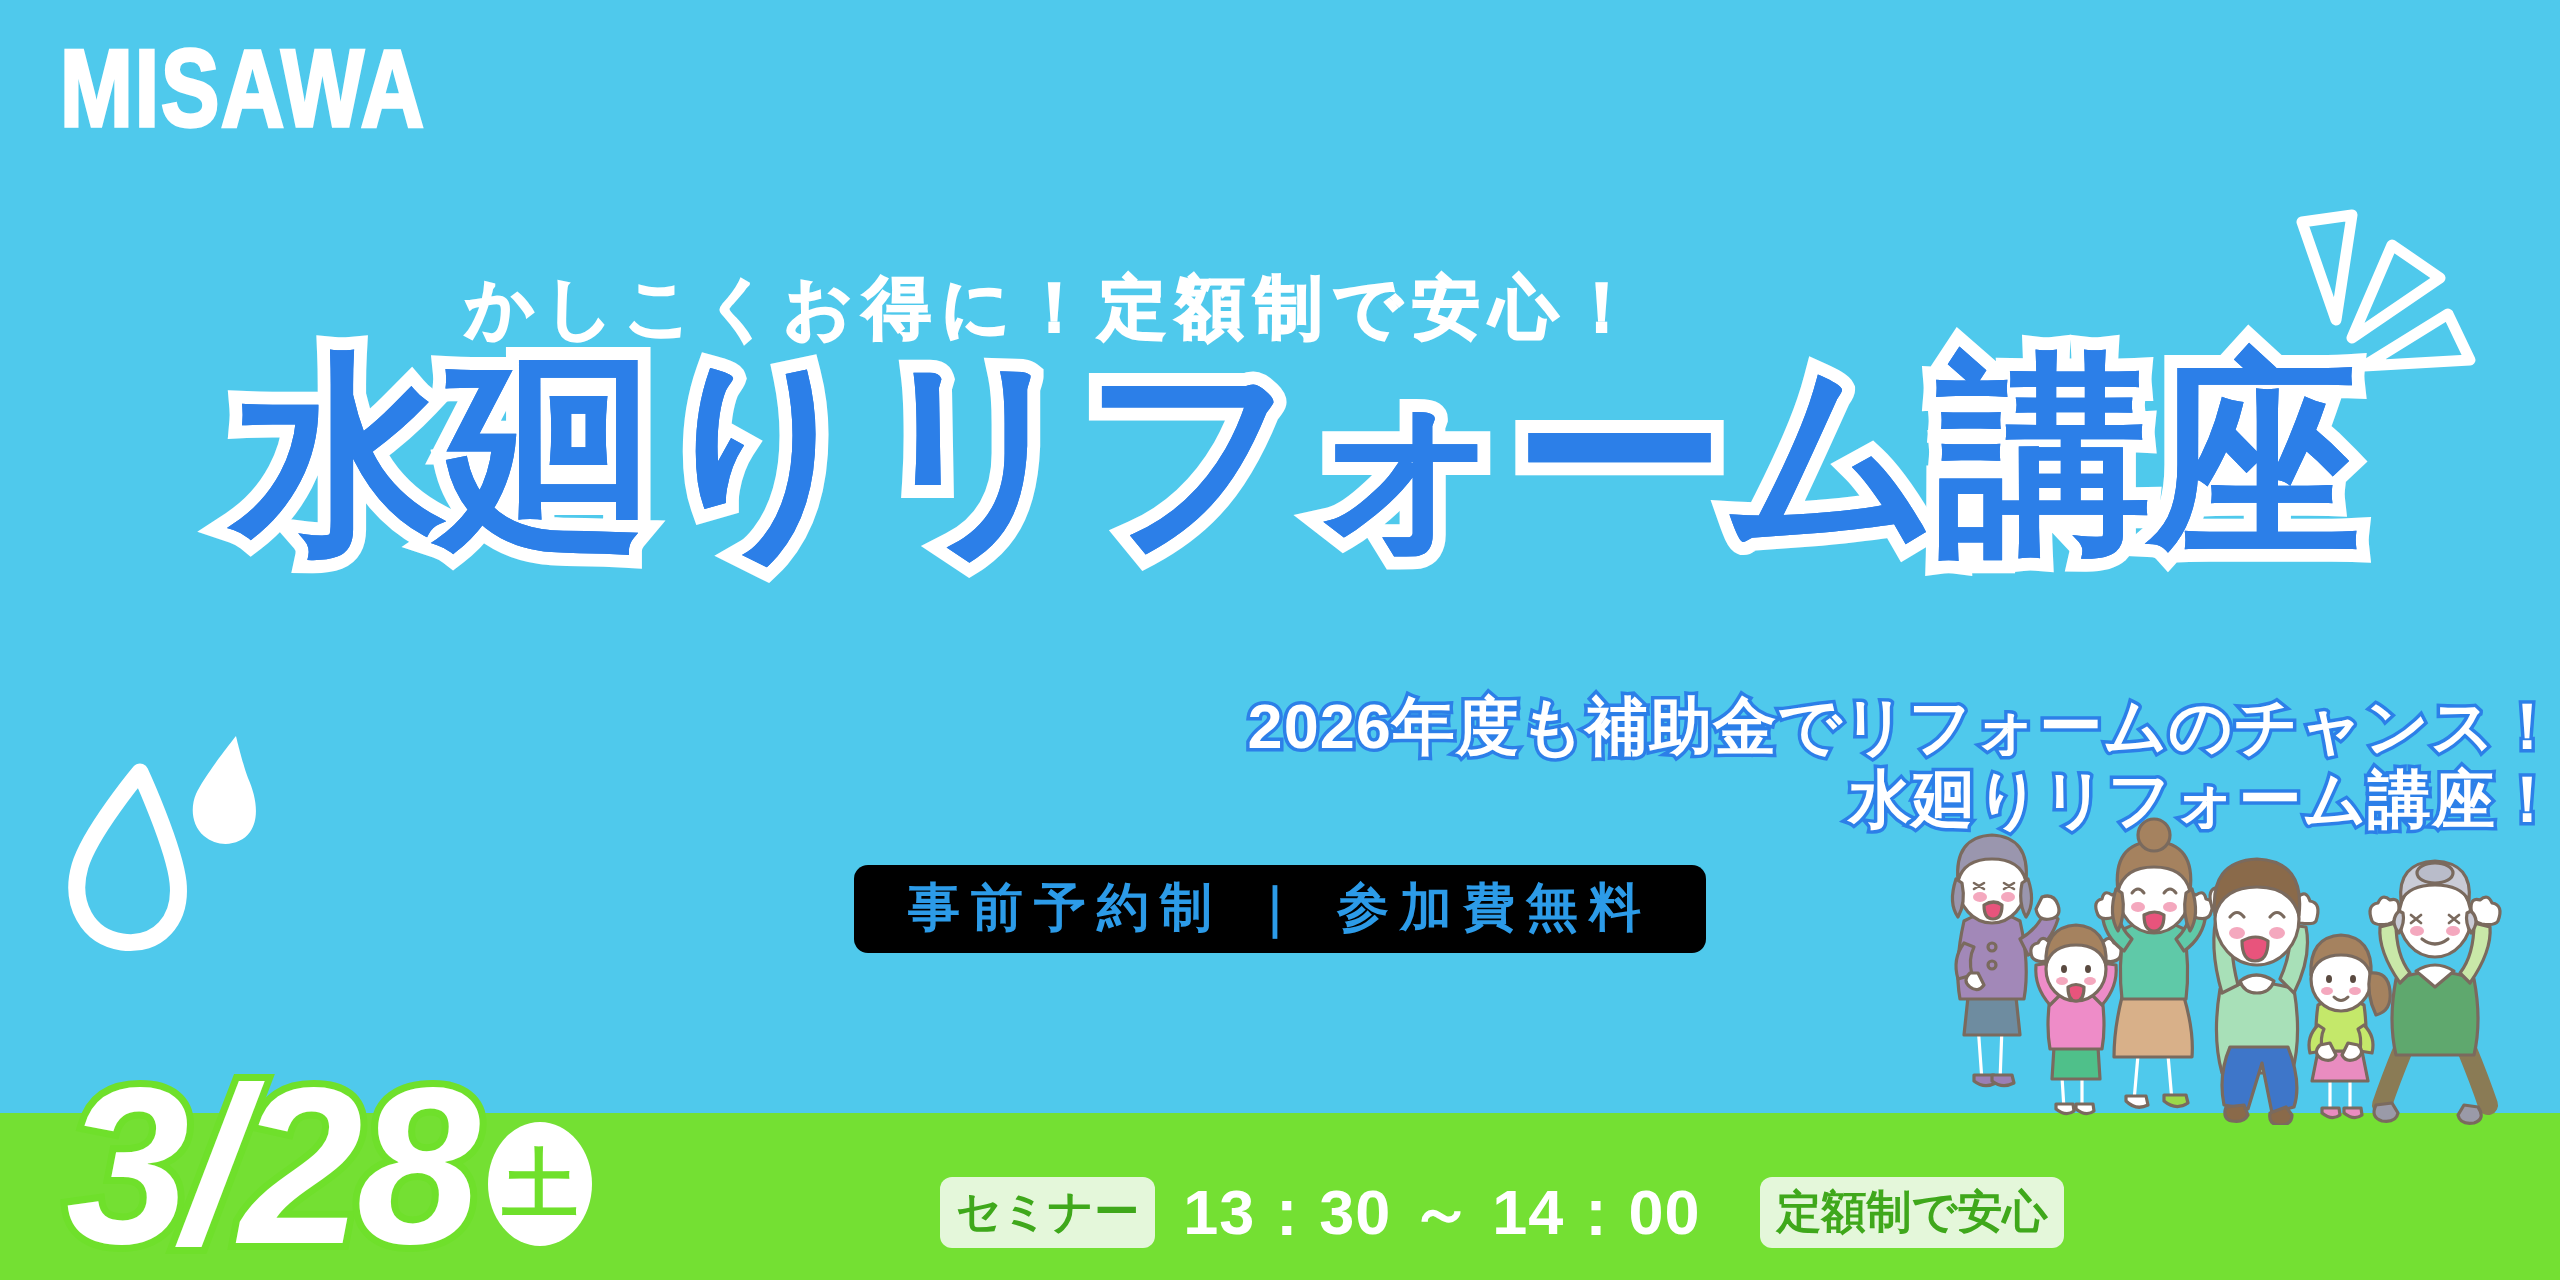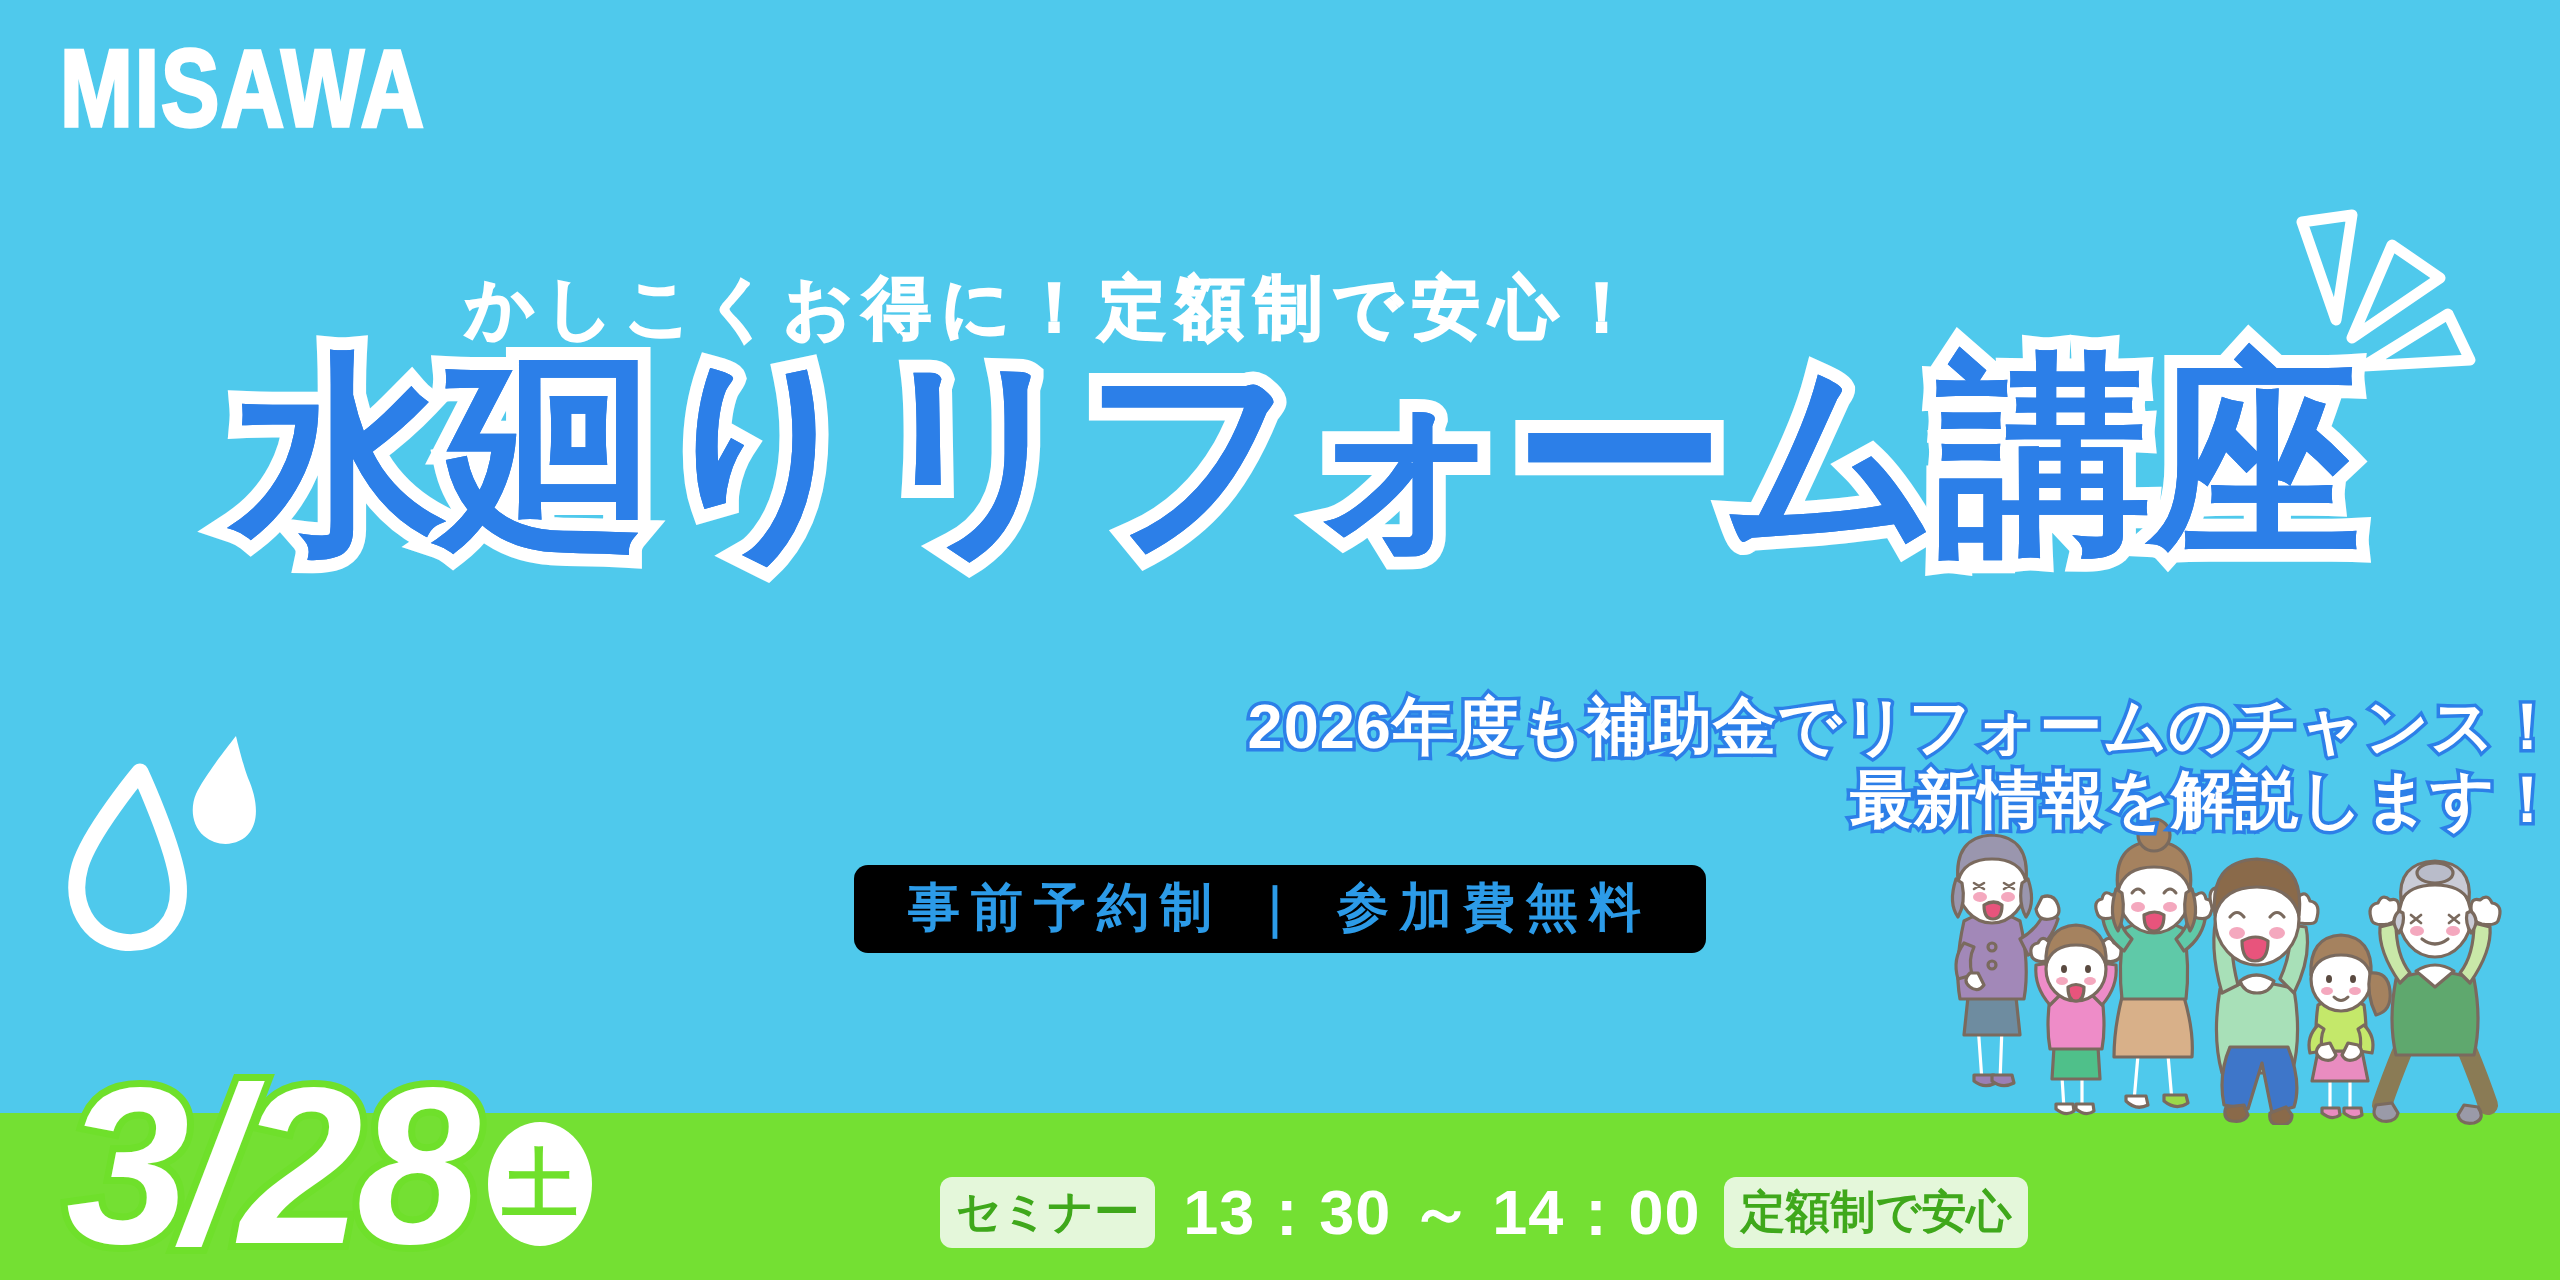--- a/index.html
+++ b/index.html
@@ -206,21 +206,21 @@
   }
 
   
   .schedule {
     position: absolute;
     left: 940px;
     bottom: 32px;
     z-index: 7;
     display: flex;
     align-items: center;
-    gap: 24px;
+    gap: 60px;
     white-space: nowrap;
   }
   .sched-item {
     display: flex;
     align-items: center;
     gap: 16px;
   }
   .sched-badge {
     background: #E4F7DA;
     color: #3FA81B;
@@ -267,21 +267,21 @@
   </div>
 
   <div class="tagline">かしこくお得に！定額制で安心！</div>
 
   <div class="headline">
     <span class="txt">水廻りリフォーム講座</span>
   </div>
 
   <div class="subhead">
     <span class="line">2026年度も補助金でリフォームのチャンス！</span>
-    <span class="line">最新情報を解説します！</span>
+    <span class="line">水廻りリフォーム講座！</span>
   </div>
 
   <div class="pill-wrap">
     <div class="pill">
       <span>事前予約制</span><span class="sep">｜</span><span>参加費無料</span>
     </div>
   </div>
 
   <div class="family">
     <svg viewBox="0 0 620 400" width="620" height="400" aria-hidden="true">

